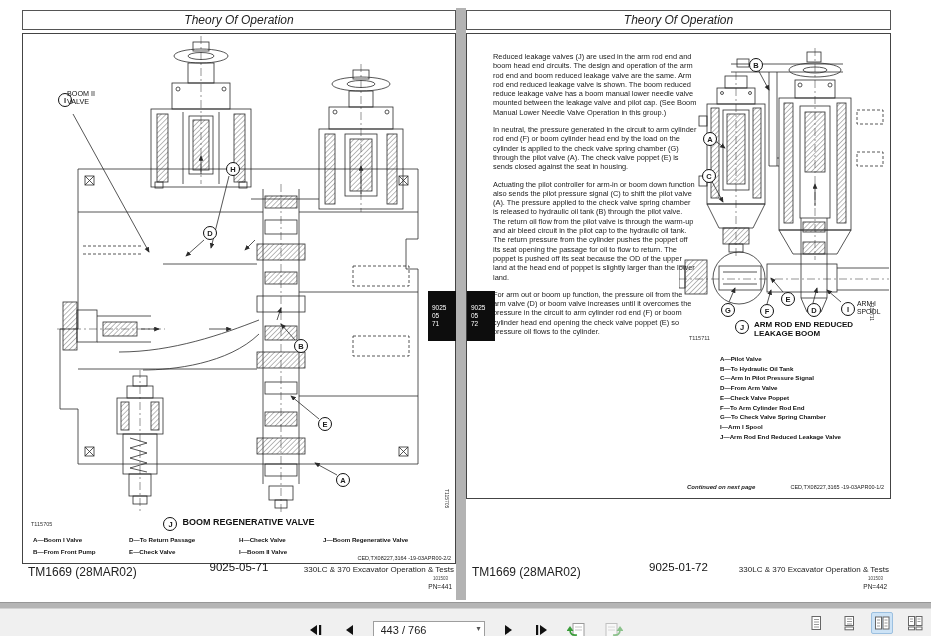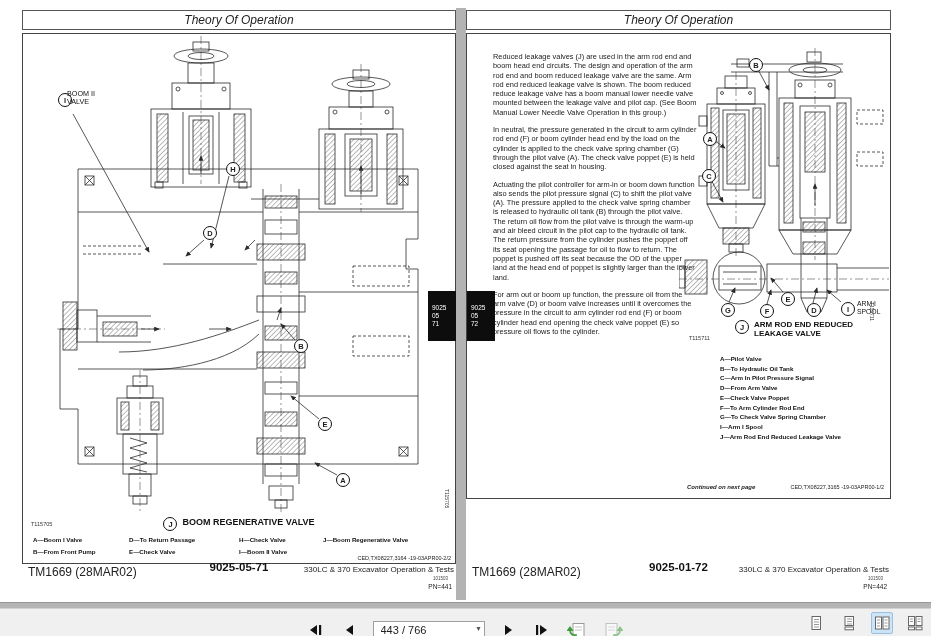--- a/index.html
+++ b/index.html
@@ -27,21 +27,21 @@
   .caption{position:absolute;display:flex;align-items:flex-start;gap:5px;z-index:4;
            font-weight:600;color:#111;}
   .caption .cl{flex:0 0 auto;width:12px;height:12px;border:1.2px solid #111;border-radius:50%;
            background:#fff;display:flex;align-items:center;justify-content:center;
            font-size:7.5px;font-weight:bold;}
   .legend{position:absolute;font-size:6.2px;font-weight:bold;color:#111;line-height:11px;white-space:nowrap;z-index:4;}
   .legend-col{position:absolute;font-size:6.2px;font-weight:bold;color:#111;line-height:12px;white-space:nowrap;z-index:4;}
   .doccode{position:absolute;font-size:5.5px;color:#222;z-index:4;}
   .contnext{position:absolute;font-size:6px;font-weight:bold;font-style:italic;color:#222;z-index:4;}
   .footer-manual{position:absolute;left:6px;top:557px;font-size:12px;color:#222;}
-  .footer-code{position:absolute;left:0;right:0;top:553px;text-align:center;font-size:11.5px;font-weight:bold;color:#111;}
+  .footer-code{position:absolute;left:0;right:0;top:553px;text-align:center;font-size:11.5px;font-weight:normal;color:#111;}
   .footer-title{position:absolute;right:2px;top:557px;font-size:8px;color:#222;}
   .footer-print{position:absolute;right:8px;top:568px;font-size:4.5px;color:#444;}
   .footer-pn{position:absolute;right:4px;top:575px;font-size:6.5px;color:#222;}
   .textcol{position:absolute;left:26px;top:18px;width:204px;}
   .textcol h3{margin:0 0 9px 0;font-size:9.5px;line-height:11.5px;color:#111;}
   .textcol p{margin:0 0 8px 0;font-size:7.4px;line-height:9.3px;color:#1a1a1a;}
   
   .hscroll{position:absolute;left:0;right:0;top:602px;height:5px;background:#b5b5b5;
            border-top:1px solid #979797;border-bottom:1px solid #d2d2d2;}
   .toolbar{position:absolute;left:0;right:0;top:609px;height:27px;background:#f0f0f0;}
@@ -256,21 +256,21 @@
   <div class="gutter"></div>
 
   <div class="page" id="page-right">
     <div class="hdrbox">
       <span>Theory Of Operation</span>
     </div>
     <div class="mainbox">
 
       <div class="textcol">
         <p>Reduced leakage valves (J) are used in the arm rod end and boom head end circuits. The design and operation of the arm rod end and boom reduced leakage valve are the same. Arm rod end reduced leakage valve is shown. The boom reduced reduce leakage valve has a boom manual lower needle valve mounted between the leakage valve and pilot cap. (See Boom Manual Lower Needle Valve Operation in this group.)</p>
-        <p>In neutral, the pressure generated in the circuit to arm cylinder rod end (F) or boom cylinder head end by the load on the cylinder is applied to the check valve spring chamber (G) through the pilot valve (A). The check valve poppet (E) is held closed against the seat in housing.</p>
+        <p>In neutral, the pressure generated in the circuit to arm cylinder rod end (F) or boom cylinder head end by the load on the cylinder is applied to the check valve spring chamber (G) through the pilot valve (A). The check valve poppet (E) is sends closed against the seat in housing.</p>
         <p>Actuating the pilot controller for arm-in or boom down function also sends the pilot pressure signal (C) to shift the pilot valve (A). The pressure applied to the check valve spring chamber is released to hydraulic oil tank (B) through the pilot valve. The return oil flow from the pilot valve is through the warm-up and air bleed circuit in the pilot cap to the hydraulic oil tank. The return pressure from the cylinder pushes the poppet off its seat opening the passage for oil to flow to return. The poppet is pushed off its seat because the OD of the upper land at the head end of poppet is slightly larger than the lower land.</p>
         <p>For arm out or boom up function, the pressure oil from the arm valve (D) or boom valve increases until it overcomes the pressure in the circuit to arm cylinder rod end (F) or boom cylinder head end opening the check valve poppet (E) so pressure oil flows to the cylinder.</p>
       </div>
 
       <svg class="diag" style="left:212px;top:12px;" width="210" height="300" viewBox="0 0 210 300">
         <defs>
           <pattern id="hR" width="3.5" height="3.5" patternTransform="rotate(45)" patternUnits="userSpaceOnUse">
             <line x1="0" y1="0" x2="0" y2="3.5" stroke="#555" stroke-width="0.8"></line>
           </pattern>
           <marker id="ahR" markerWidth="7" markerHeight="7" refX="6" refY="3" orient="auto">
@@ -376,21 +376,21 @@
         </div>
       <div class="smalllbl" style="left:390px;top:266px;white-space:pre-line;font-size:6.8px;">ARM I
 SPOOL</div>
 
       <div class="tinyid" style="left:222px;top:301px;">T115711</div>
       <div class="vtext" style="left:402px;top:268px;">T115711</div>
 
       <div class="caption" style="left:268px;top:286px;font-size:8px;width:150px;">
         <span class="cl">J</span>
         <span style="white-space:pre-line;">ARM ROD END REDUCED
-LEAKAGE VALVE</span>
+LEAKAGE BOOM</span>
       </div>
 
       <div class="legend" style="left:253px;top:320px;line-height:9.7px;">
         <div>A—Pilot Valve</div>
         <div>B—To Hydraulic Oil Tank</div>
         <div>C—Arm In Pilot Pressure Signal</div>
         <div>D—From Arm Valve</div>
         <div>E—Check Valve Poppet</div>
         <div>F—To Arm Cylinder Rod End</div>
         <div>G—To Check Valve Spring Chamber</div>

